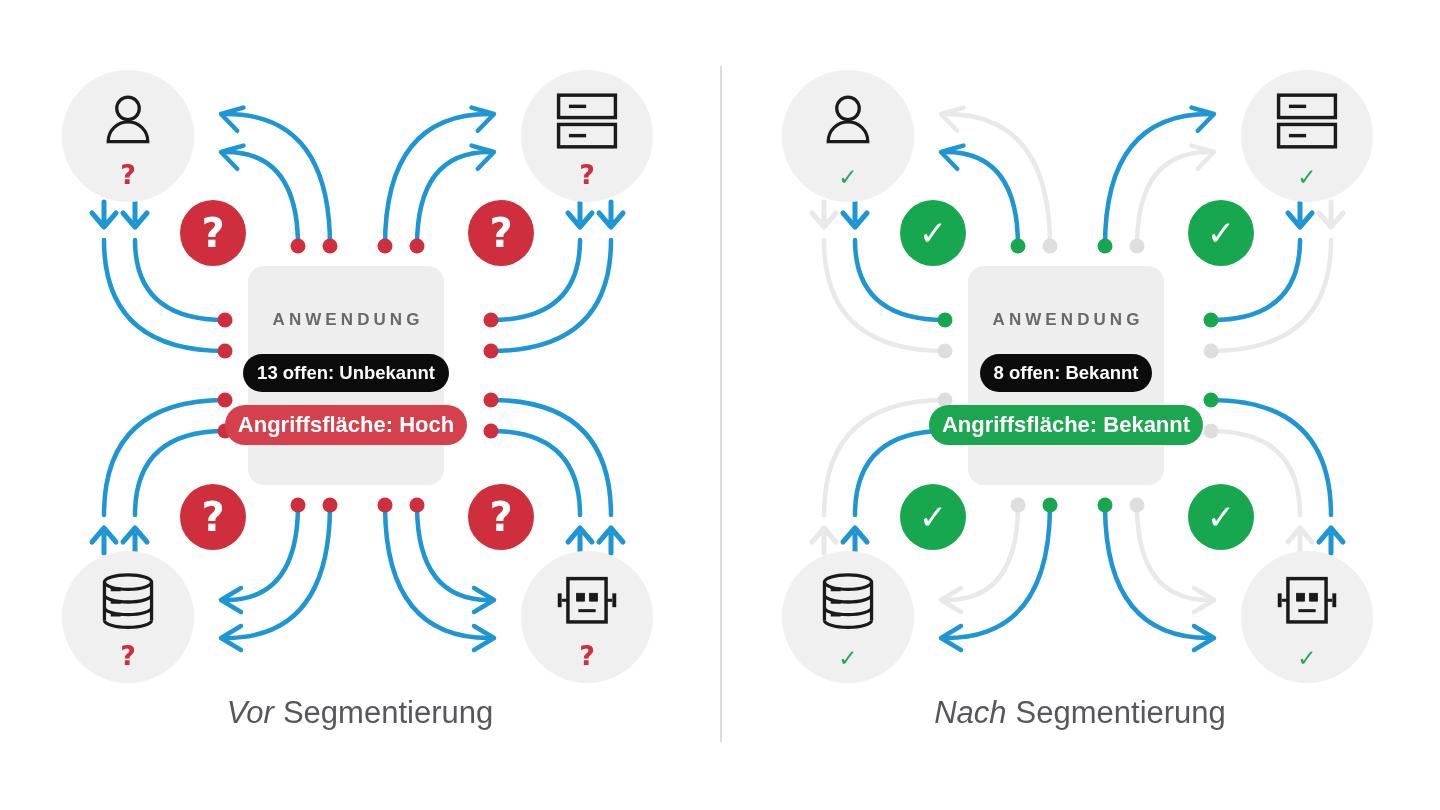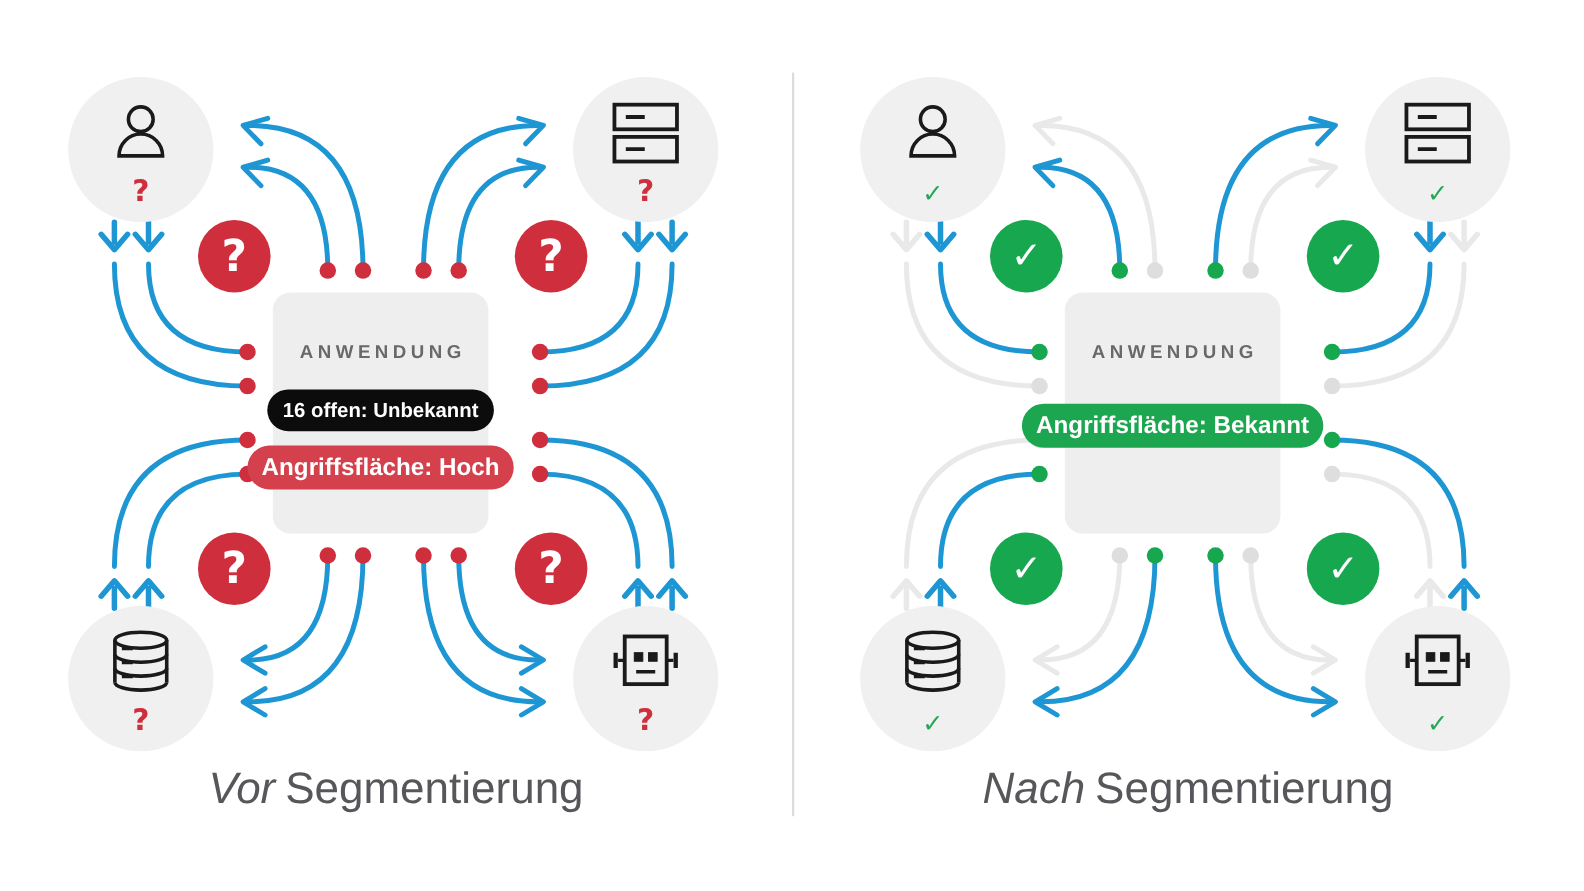--- a/index.html
+++ b/index.html
@@ -42,21 +42,21 @@
           padding-top:44px;}
   .appbox-title{font-size:17px;font-weight:bold;letter-spacing:0.24em;text-indent:0.24em;
                 color:#696969;margin-bottom:24px;}
   .pill{border-radius:20px;color:#ffffff;font-weight:bold;font-size:18.5px;
         padding:8px 14px;white-space:nowrap;}
   .pill-open{background:#0c0c0c;}
   .pill-surface{margin-top:13px;font-size:22px;padding:7px 13px;}
   .before .pill-surface{background:#d4404b;}
   .after  .pill-surface{background:#1ca64f;}
   .caption{position:absolute;top:695px;left:0;width:100%;text-align:center;
-           font-size:40px;color:#57575b;}
+           font-size:31px;color:#57575b;}
   .cap-em{font-style:italic;padding-right:9px;}
 </style>
 </head>
 <body>
 
 <div class="stage">
 
   <section class="panel before">
 
     <svg class="links" viewBox="0 0 720 810">
@@ -172,21 +172,21 @@
       <div class="status">?</div>
     </div>
 
     <div class="badge badge-tl">?</div>
     <div class="badge badge-tr">?</div>
     <div class="badge badge-bl">?</div>
     <div class="badge badge-br">?</div>
 
     <div class="appbox">
       <div class="appbox-title">ANWENDUNG</div>
-      <div class="pill pill-open">16 offen: Unbekannt</div>
+      <div class="pill pill-open">13 offen: Unbekannt</div>
       <div class="pill pill-surface">Angriffsfläche: Hoch</div>
     </div>
 
     <div class="caption">
       <span class="cap-em">Vor</span><span>Segmentierung</span>
     </div>
   </section>
 
   <section class="panel after">
 
@@ -300,20 +300,21 @@
       <div class="status">✓</div>
     </div>
 
     <div class="badge badge-tl">✓</div>
     <div class="badge badge-tr">✓</div>
     <div class="badge badge-bl">✓</div>
     <div class="badge badge-br">✓</div>
 
     <div class="appbox">
       <div class="appbox-title">ANWENDUNG</div>
+      <div class="pill pill-open">8 offen: Bekannt</div>
       <div class="pill pill-surface">Angriffsfläche: Bekannt</div>
     </div>
 
     <div class="caption">
       <span class="cap-em">Nach</span><span>Segmentierung</span>
     </div>
   </section>
 
   <div class="divider"></div>
 </div>

